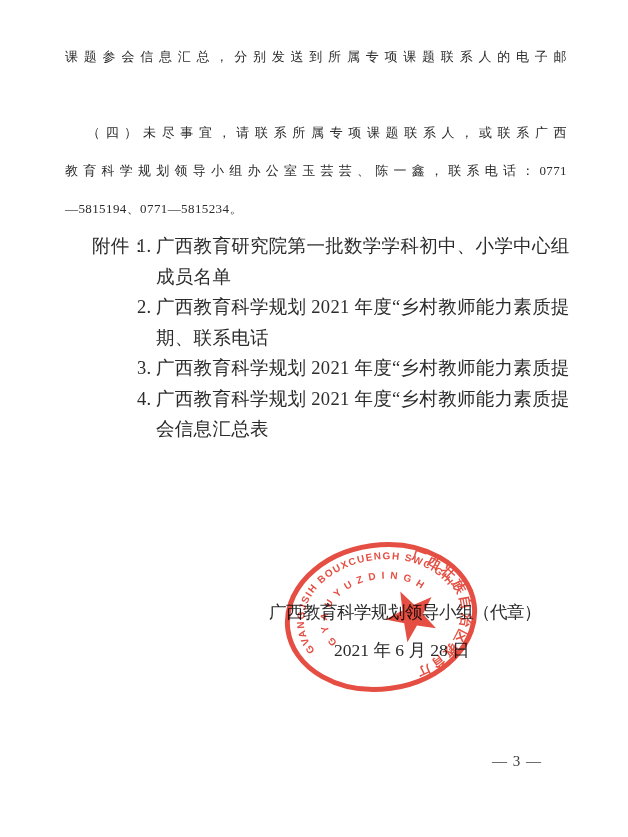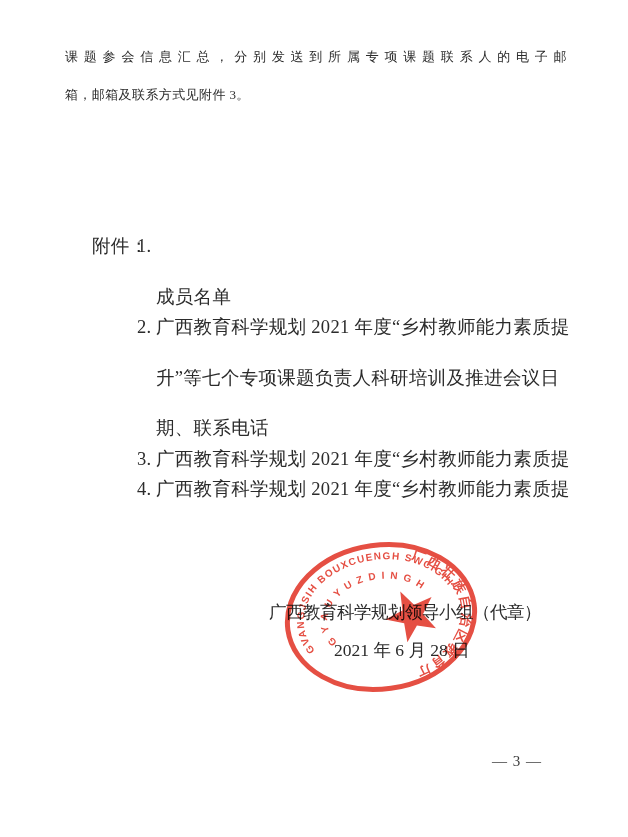--- a/index.html
+++ b/index.html
@@ -19,21 +19,21 @@
   .bline { line-height:38px; white-space:nowrap; letter-spacing:0.4px; }
   .bline.j { text-align:justify; text-align-last:justify; white-space:normal; }
   .bline.ind { text-indent:22px; }
   
   .attach { position:absolute; left:92px; top:231px; width:486px; font-size:18.5px; }
   .arow { line-height:30.5px; white-space:nowrap; letter-spacing:0.3px; }
   .arow.flexrow { display:flex; }
   .alabel { flex:none; width:45px; }
   .anum { flex:none; width:19px; }
   .arow.first { margin-left:45px; }
-  .arow.cont { margin-left:64px;margin-top:20px; }
+  .arow.cont { margin-left:64px; }
   
   .signer {
     position:absolute; left:269px; top:600px;
     font-size:17.5px; letter-spacing:-0.5px; white-space:nowrap;
   }
   .dateline {
     position:absolute; left:334px; top:638px;
     font-size:17.5px; white-space:nowrap;
   }
   
@@ -58,47 +58,52 @@
     font-weight:bold; font-size:13.5px; letter-spacing:2px;
   }
 </style>
 </head>
 <body>
 
 <div class="page">
 
   <div class="para p1">
     <div class="bline j">课题参会信息汇总，分别发送到所属专项课题联系人的电子邮</div>
-    <div class="bline">箱，邮箱及联系方式见附件 3。</div>
   </div>
 
+  <div class="para p2">
+    <div class="bline j ind">（四）未尽事宜，请联系所属专项课题联系人，或联系广西</div>
+    <div class="bline j">教育科学规划领导小组办公室玉芸芸、陈一鑫，联系电话：0771</div>
+    <div class="bline">—5815194、0771—5815234。</div>
+  </div>
 
   <div class="attach">
     <div class="arow flexrow">
       <span class="alabel">附件：</span>
       <span class="anum">1.</span>
+      <span>广西教育研究院第一批数学学科初中、小学中心组</span>
     </div>
     <div class="arow cont">成员名单</div>
 
     <div class="arow first flexrow">
       <span class="anum">2.</span>
       <span>广西教育科学规划 2021 年度“乡村教师能力素质提</span>
     </div>
-    <div class="arow cont">升”等七个专项课题负责人科研培训及推进会议日</div>
     <div class="arow cont">期、联系电话</div>
 
     <div class="arow first flexrow">
       <span class="anum">3.</span>
       <span>广西教育科学规划 2021 年度“乡村教师能力素质提</span>
     </div>
 
     <div class="arow first flexrow">
       <span class="anum">4.</span>
       <span>广西教育科学规划 2021 年度“乡村教师能力素质提</span>
     </div>
+    <div class="arow cont">会信息汇总表</div>
   </div>
 
   <div class="signer">广西教育科学规划领导小组（代章）</div>
   <div class="dateline">2021 年 6 月 28 日</div>
 
   <svg class="seal" viewBox="0 0 200 156" aria-hidden="true">
     <defs>
       <path id="arcOuter" d="M 30 102 A 77 57 0 1 1 174 63" fill="none"></path>
       <path id="arcInner" d="M 56 100 A 54 38 0 1 1 149 62" fill="none"></path>
       <path id="arcCn" d="M 138 24 A 81 61 0 0 1 121 137" fill="none"></path>

